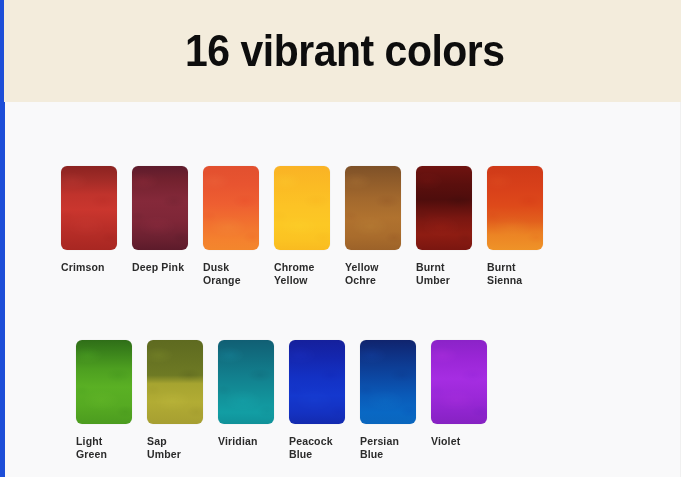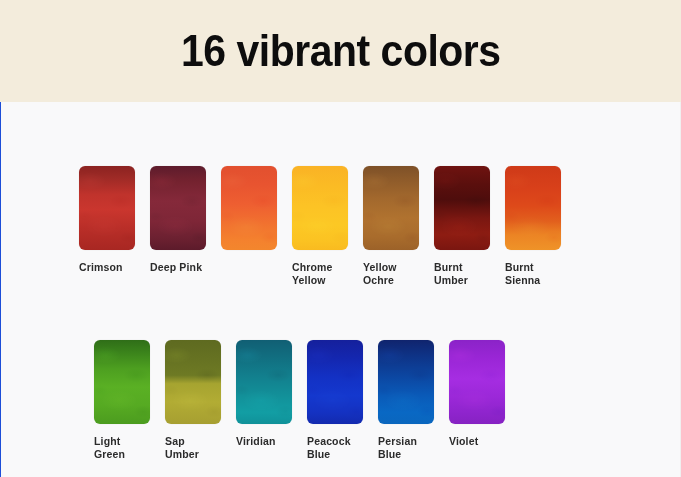--- a/index.html
+++ b/index.html
@@ -13,21 +13,21 @@
     background: #f9f9fa;
     font-family: "Liberation Sans", sans-serif;
     -webkit-font-smoothing: antialiased;
   }
   #page {
     position: relative;
     width: 681px;
     height: 477px;
     background: #f9f9fa;
     box-sizing: border-box;
-    border-left: 1px solid #1d4ed8;
+    border-left: 5px solid #1d4ed8;
     border-right: 1px solid #f0f0f0;
   }
   
   .header-band {
     position: absolute;
     left: -1px;
     top: 0;
     width: 681px;
     height: 102px;
     background: #f3ecdc;
@@ -41,21 +41,21 @@
     font-weight: bold;
     letter-spacing: -0.5px;
     color: #0d0d0d;
     line-height: 1;
     transform: scaleX(0.93);
     white-space: nowrap;
   }
   
   .grid {
     position: absolute;
-    left: 78px;
+    left: 56px;
     top: 166px;
     width: 570px;
   }
   .row {
     display: flex;
     gap: 15px;
   }
   .row.row-2 {
     margin-top: 53px;
     padding-left: 15px;
@@ -112,20 +112,22 @@
       <div class="cell">
         <div class="swatch" style="background: linear-gradient(rgb(140, 35, 33) 0%, rgb(158, 42, 38) 14%, rgb(192, 51, 44) 34%, rgb(202, 54, 46) 52%, rgb(185, 46, 40) 74%, rgb(168, 39, 34) 100%);"></div>
         <div class="label">Crimson</div>
       </div>
       <div class="cell">
         <div class="swatch" style="background: linear-gradient(rgb(94, 28, 44) 0%, rgb(116, 34, 47) 18%, rgb(133, 41, 58) 42%, rgb(126, 38, 55) 66%, rgb(106, 32, 48) 88%, rgb(92, 27, 43) 100%);"></div>
         <div class="label">Deep Pink</div>
       </div>
       <div class="cell">
         <div class="swatch" style="background: linear-gradient(rgb(226, 80, 47) 0%, rgb(232, 84, 48) 22%, rgb(238, 95, 49) 46%, rgb(241, 113, 47) 68%, rgb(244, 129, 46) 88%, rgb(243, 134, 45) 100%);"></div>
+        <div class="label">Dusk
+Orange</div>
       </div>
       <div class="cell">
         <div class="swatch" style="background: linear-gradient(rgb(250, 179, 37) 0%, rgb(251, 187, 36) 24%, rgb(252, 195, 37) 48%, rgb(252, 200, 36) 70%, rgb(251, 195, 34) 88%, rgb(249, 187, 32) 100%);"></div>
         <div class="label">Chrome
 Yellow</div>
       </div>
       <div class="cell">
         <div class="swatch" style="background: linear-gradient(rgb(126, 81, 40) 0%, rgb(142, 91, 42) 16%, rgb(162, 104, 45) 38%, rgb(176, 114, 47) 62%, rgb(169, 108, 44) 84%, rgb(156, 98, 41) 100%);"></div>
         <div class="label">Yellow
 Ochre</div>

